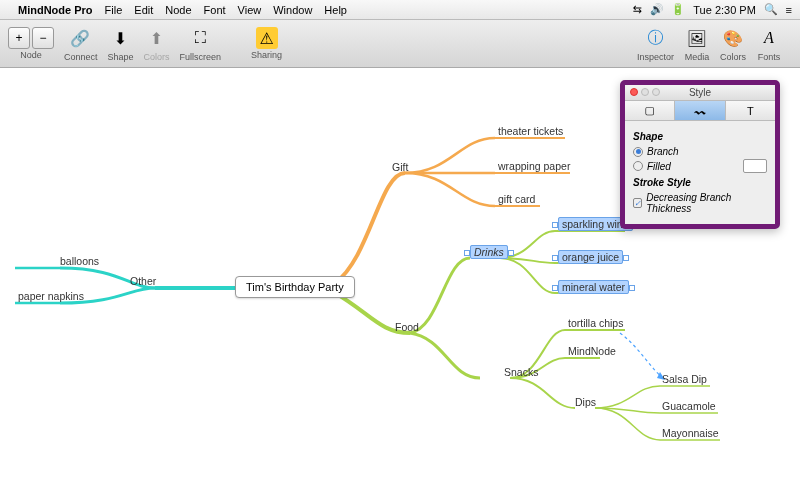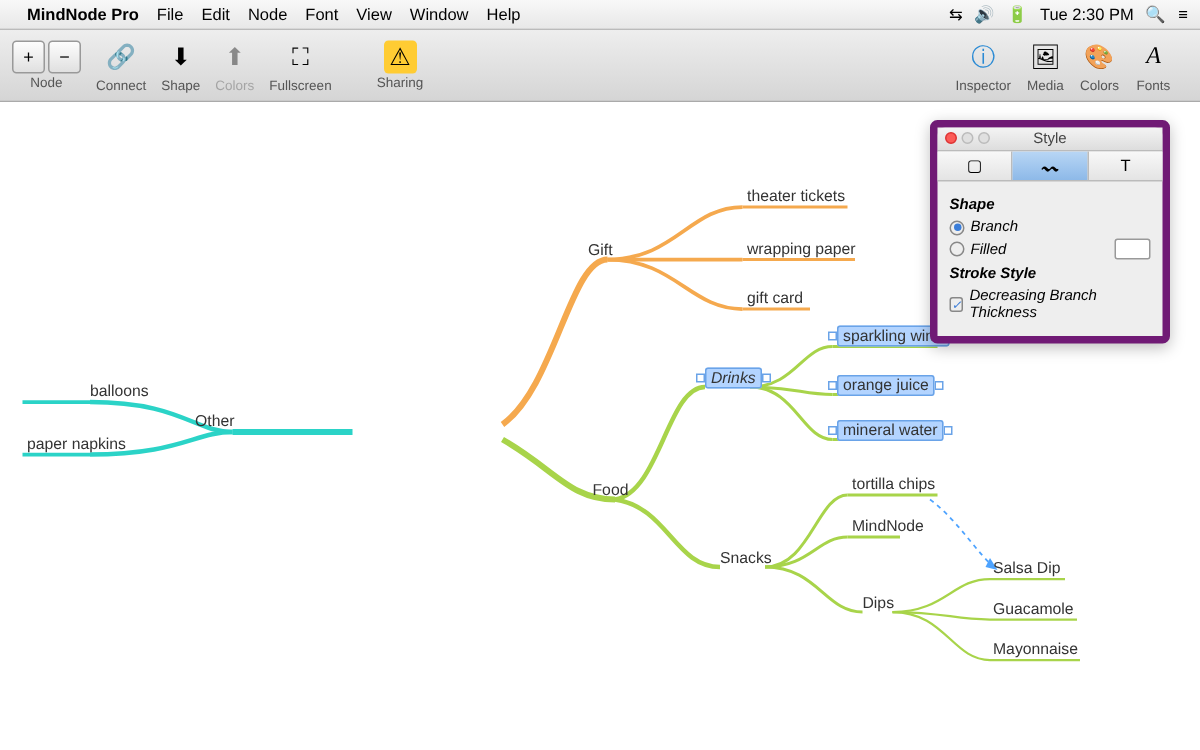--- a/index.html
+++ b/index.html
@@ -169,38 +169,41 @@
     <line x1="660" y1="318" x2="710" y2="318" stroke="#a8d44a" stroke-width="1.5"></line>
     <path d="M595 340 C630 340 635 345 660 345" stroke="#a8d44a" stroke-width="1.5" fill="none"></path>
     <line x1="660" y1="345" x2="718" y2="345" stroke="#a8d44a" stroke-width="1.5"></line>
     <path d="M595 340 C630 340 635 372 660 372" stroke="#a8d44a" stroke-width="1.5" fill="none"></path>
     <line x1="660" y1="372" x2="720" y2="372" stroke="#a8d44a" stroke-width="1.5"></line>
 
     <path d="M620 265 C640 280 650 300 665 312" stroke="#4da3ff" stroke-width="1.2" fill="none" stroke-dasharray="3 3"></path>
     <polygon points="665,312 660,304 657,310" fill="#4da3ff"></polygon>
   </svg>
 
+  <div class="root-node" style="left:235px; top:208px;">
+    <span>Tim's Birthday Party</span>
+  </div>
 
   <span class="node-label" style="left:130px; top:207px;">Other</span>
   <span class="node-label" style="left:18px; top:187px;margin-left:42px;">balloons</span>
   <span class="node-label" style="left:18px; top:222px;">paper napkins</span>
 
   <span class="node-label" style="left:392px; top:93px;">Gift</span>
   <span class="node-label" style="left:498px; top:57px;">theater tickets</span>
   <span class="node-label" style="left:498px; top:92px;">wrapping paper</span>
   <span class="node-label" style="left:498px; top:125px;">gift card</span>
 
   <span class="node-label" style="left:395px; top:253px;">Food</span>
 
   <span class="node-label" style="left:464px; top:178px;font-style:italic;"><span class="sel-handle"></span><span class="selected">Drinks</span><span class="sel-handle"></span></span>
   <span class="node-label" style="left:552px; top:150px;"><span class="sel-handle"></span><span class="selected">sparkling wine</span><span class="sel-handle"></span></span>
   <span class="node-label" style="left:552px; top:183px;"><span class="sel-handle"></span><span class="selected">orange juice</span><span class="sel-handle"></span></span>
   <span class="node-label" style="left:552px; top:213px;"><span class="sel-handle"></span><span class="selected">mineral water</span><span class="sel-handle"></span></span>
 
-  <span class="node-label" style="left:480px; top:298px;text-align:center;">Snacks</span>
+  <span class="node-label" style="left:504px; top:298px;text-align:center;">Snacks</span>
   <span class="node-label" style="left:568px; top:249px;">tortilla chips</span>
   <span class="node-label" style="left:568px; top:277px;">MindNode</span>
 
   <span class="node-label" style="left:575px; top:328px;">Dips</span>
   <span class="node-label" style="left:662px; top:305px;">Salsa Dip</span>
   <span class="node-label" style="left:662px; top:332px;">Guacamole</span>
   <span class="node-label" style="left:662px; top:359px;">Mayonnaise</span>
 </div>
 
 <div class="style-panel">

